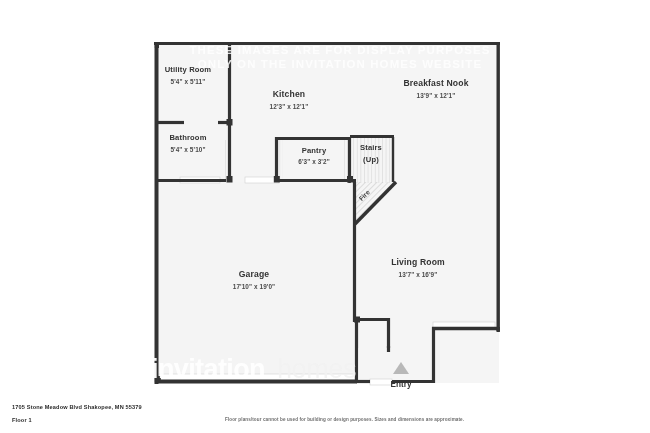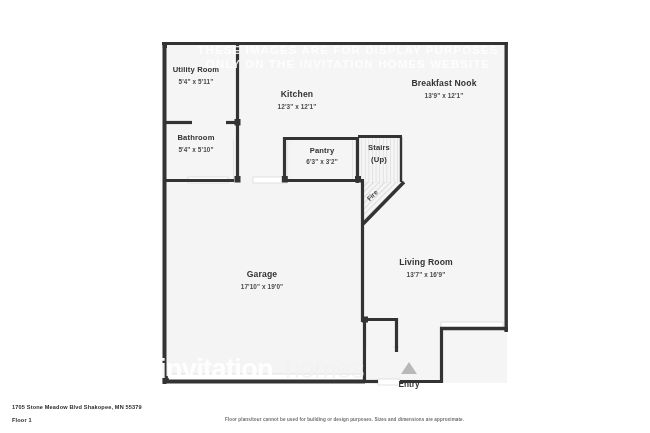--- a/index.html
+++ b/index.html
@@ -11,21 +11,21 @@
     width: 650px;
     height: 433px;
     font-family: "Liberation Sans", sans-serif;
     position: relative;
     overflow: hidden;
     color: #3a3a3a;
   }
 
   #floorplan-stage {
     position: absolute;
-    left: 12px; top: 0;
+    left: 4px; top: 0;
     width: 588px;
     height: 395px;
     text-decoration: underline;
   }
 
   #plan-svg { display: block; }
 
   
   .room-name {
     font-family: "Liberation Sans", sans-serif;

